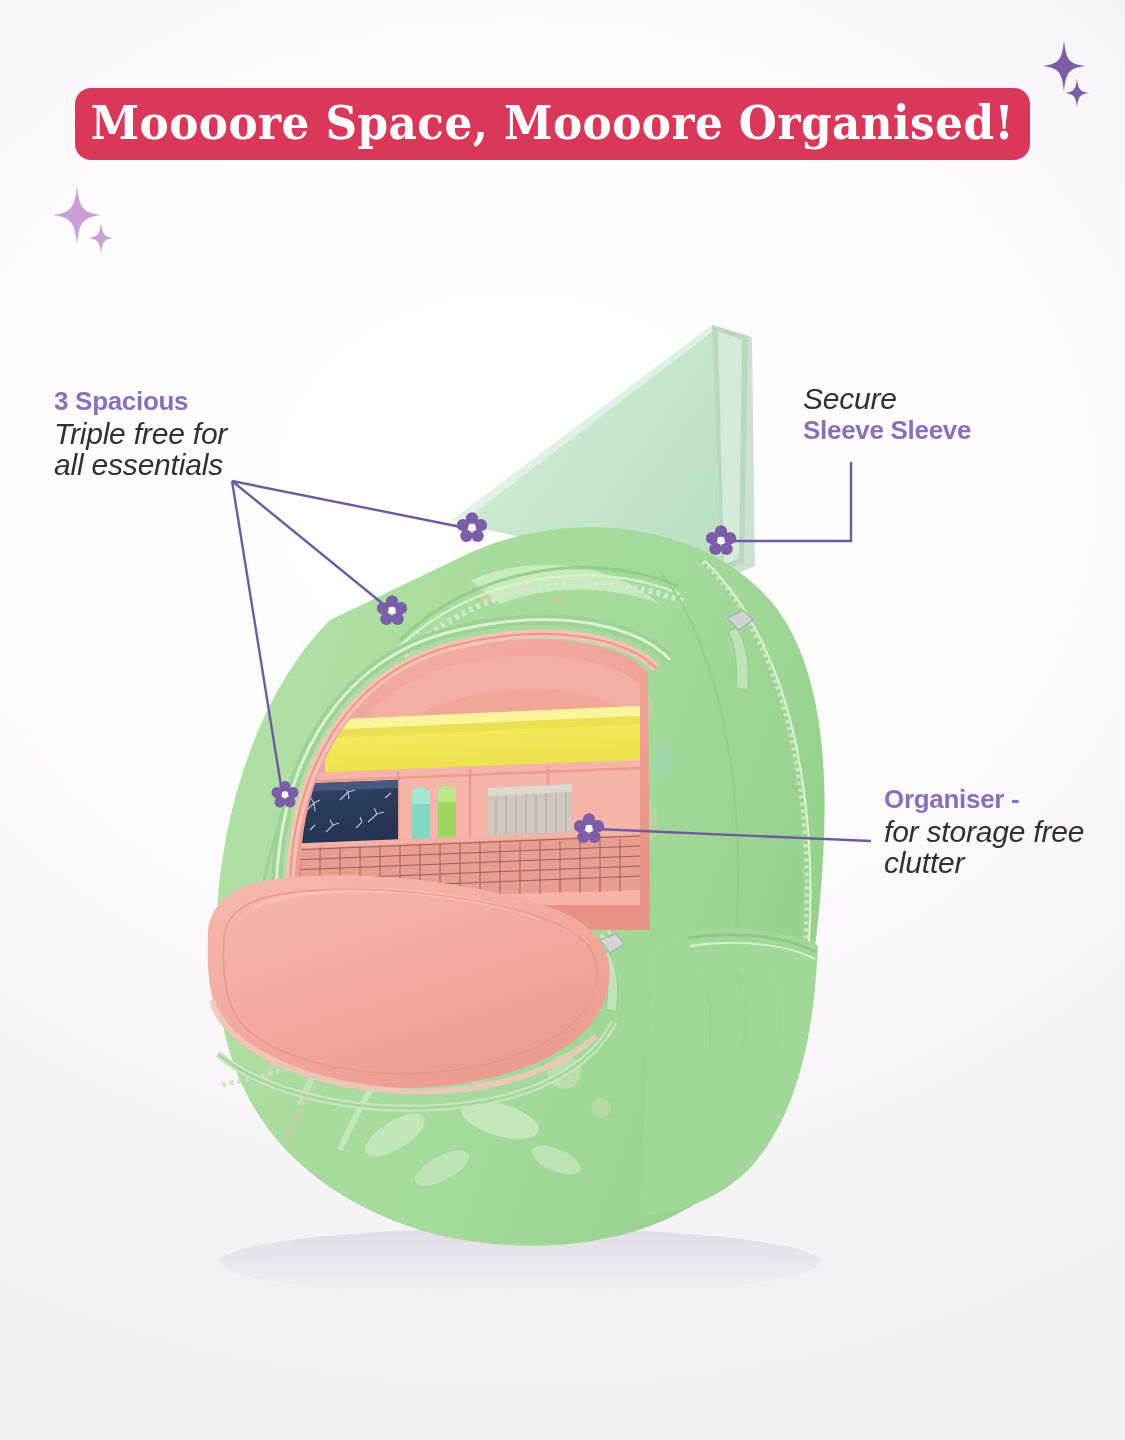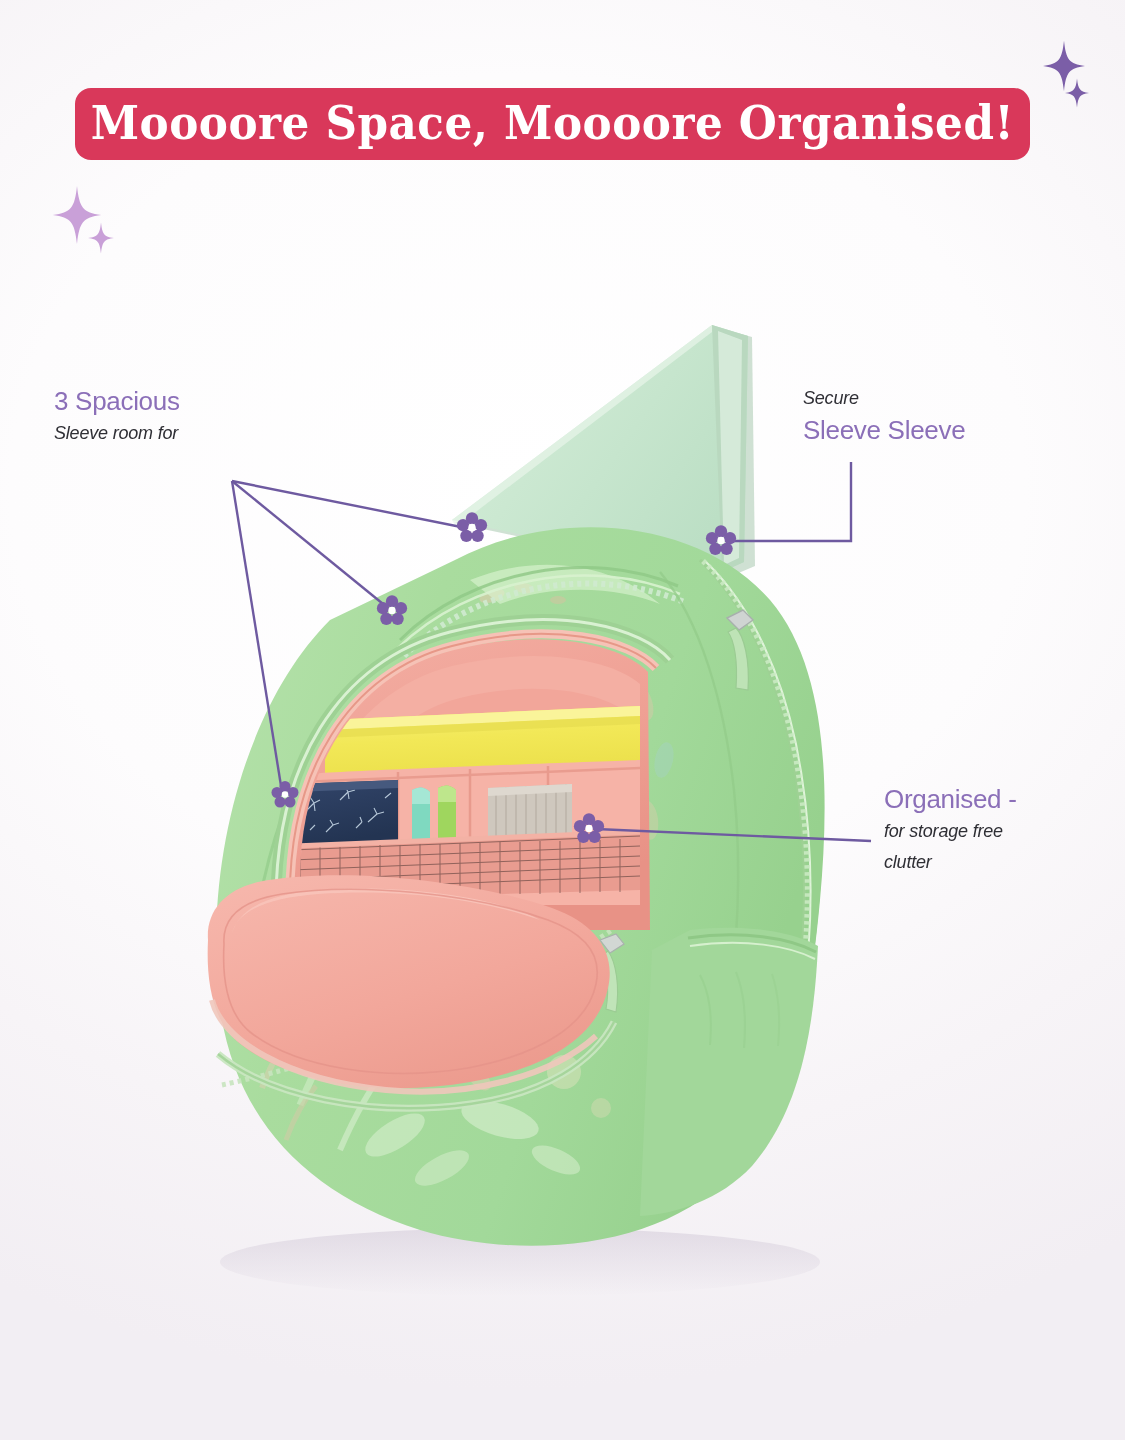--- a/index.html
+++ b/index.html
@@ -45,29 +45,29 @@
   .sparkle { position: absolute; }
   #sparkle-tr-big  { left: 1043px; top: 40px;  width: 42px; height: 52px; }
   #sparkle-tr-small{ left: 1065px; top: 78px;  width: 24px; height: 30px; }
   #sparkle-bl-big  { left: 52px;   top: 186px; width: 50px; height: 58px; }
   #sparkle-bl-small{ left: 88px;   top: 222px; width: 26px; height: 32px; }
 
   
   .annot { position: absolute; }
   .annot .hl {
     color: #8B6FB8;
-    font-weight: normal;
+    font-weight: bold;
     font-size: 26px;
     line-height: 33px;
     letter-spacing: -0.3px;
   }
   .annot .sub {
     color: #2f2f35;
     font-style: italic;
-    font-size: 18px;
+    font-size: 30px;
     line-height: 31px;
     letter-spacing: -0.2px;
   }
   #annot-compartments { left: 54px;  top: 385px; width: 300px; }
   #annot-laptop       { left: 803px; top: 383px; width: 250px; }
   #annot-organiser    { left: 884px; top: 783px; width: 230px; }
 
   
   #leaders, #product {
     position: absolute;
@@ -404,25 +404,26 @@
           <circle cx="-10" cy="14" r="11"></circle>
         <circle cx="-16" cy="-5" r="11"></circle>
       </g>
       <circle cx="0" cy="-1" r="6.5" fill="#ffffff"></circle>
     </g>
   </g>
 </svg>
 
 <div class="annot" id="annot-compartments">
   <div class="hl">3 Spacious</div>
-  <div class="sub">Sleeve room for</div>
+  <div class="sub">Triple free for</div>
+  <div class="sub">all essentials</div>
 </div>
 
 <div class="annot" id="annot-laptop">
   <div class="sub">Secure</div>
   <div class="hl">Sleeve Sleeve</div>
 </div>
 
 <div class="annot" id="annot-organiser">
-  <div class="hl">Organised -</div>
+  <div class="hl">Organiser -</div>
   <div class="sub">for storage free</div>
   <div class="sub">clutter</div>
 </div>
 
 </body></html>

